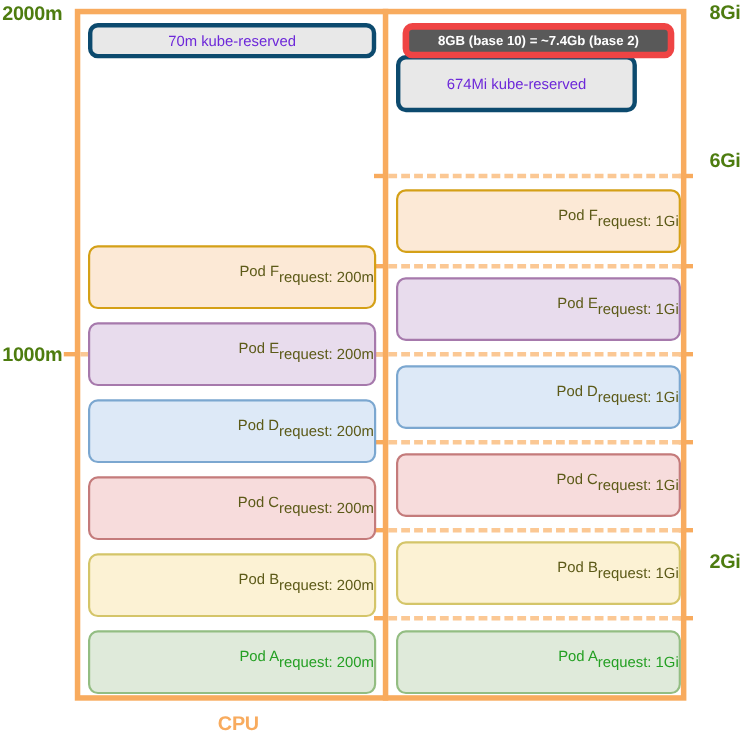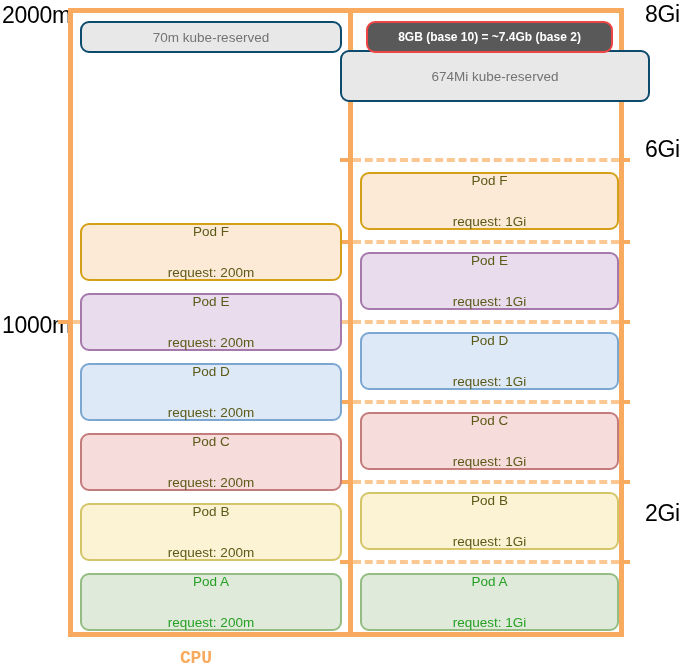--- a/index.html
+++ b/index.html
@@ -11,23 +11,23 @@
     width: 681px;
     height: 672px;
     position: relative;
     font-family: "Liberation Sans", "DejaVu Sans", sans-serif;
     overflow: hidden;
   }
 
   
   .axis-label {
     position: absolute;
-    color: #000000;
-    font-weight: normal;
-    font-size: 23px;
+    color: #4d7c0f;
+    font-weight: bold;
+    font-size: 18px;
     letter-spacing: -0.3px;
     white-space: nowrap;
   }
   .axis-label.lleft { left: 2px; }
   .axis-label.rright { left: 645px; }
 
   
   #frame {
     position: absolute;
     left: 68px;
@@ -63,45 +63,45 @@
   }
 
   
   .pod {
     position: absolute;
     box-sizing: border-box;
     border-radius: 9px;
     border-width: 2px;
     border-style: solid;
     display: flex;
-    flex-direction: column;
+    flex-direction: row;
     align-items: center;
-    justify-content: space-between;
+    justify-content: flex-end;
     font-size: 13.5px;
     line-height: 1.0;
   }
   .pod .pod-title { margin-bottom: 11px; }
   .pod .pod-req   { }
 
   
   .hdr {
     position: absolute;
     box-sizing: border-box;
     border-radius: 9px;
-    border: 2px solid #0c4a6e;
+    border: 4px solid #0c4a6e;
     background: #e8e8e8;
-    color: #737373;
+    color: #6d28d9;
     display: flex;
     align-items: center;
     justify-content: center;
     font-size: 13.5px;
   }
   .hdr.dark {
     background: #595959;
-    border: 2px solid #ef4444;
+    border: 6px solid #ef4444;
     color: #ffffff;
     font-weight: bold;
     font-size: 12px;
     z-index: 5;
   }
 
   
   .caption {
     position: absolute;
     color: #f8ab5e;
@@ -177,21 +177,21 @@
 <div class="pod" style="left:80px; top:503px; width:262px; height:58px; border-color:#d4c569; background:#fcf2d4; color:#5c5a18;">
   <span class="pod-title">Pod B</span>
   <span class="pod-req">request: 200m</span>
 </div>
 
 <div class="pod" style="left:80px; top:573px; width:262px; height:58px; border-color:#93bd82; background:#dfeada; color:#25a024;">
   <span class="pod-title">Pod A</span>
   <span class="pod-req">request: 200m</span>
 </div>
 
-<div class="hdr" style="left:340px; top:50px; width:310px; height:52px;">
+<div class="hdr" style="left:360px; top:50px; width:219px; height:52px;">
   <span>674Mi kube-reserved</span>
 </div>
 <div class="hdr dark" style="left:366px; top:21px; width:247px; height:32px;">
   <span>8GB (base 10) = ~7.4Gb (base 2)</span>
 </div>
 
 <div class="pod" style="left:360px; top:172px; width:259px; height:58px; border-color:#d4a017; background:#fce9d6; color:#5c5a18;">
   <span class="pod-title">Pod F</span>
   <span class="pod-req">request: 1Gi</span>
 </div>
@@ -214,14 +214,14 @@
 <div class="pod" style="left:360px; top:492px; width:259px; height:58px; border-color:#d4c569; background:#fcf2d4; color:#5c5a18;">
   <span class="pod-title">Pod B</span>
   <span class="pod-req">request: 1Gi</span>
 </div>
 
 <div class="pod" style="left:360px; top:573px; width:259px; height:58px; border-color:#93bd82; background:#dfeada; color:#25a024;">
   <span class="pod-title">Pod A</span>
   <span class="pod-req">request: 1Gi</span>
 </div>
 
-<div class="caption" style="left:180px; top:648px;font-family:Liberation Mono, monospace;">CPU</div>
+<div class="caption" style="left:198px; top:648px;">CPU</div>
 <div class="caption" style="left:455px; top:676px;">Memory</div>
 
 </body></html>

